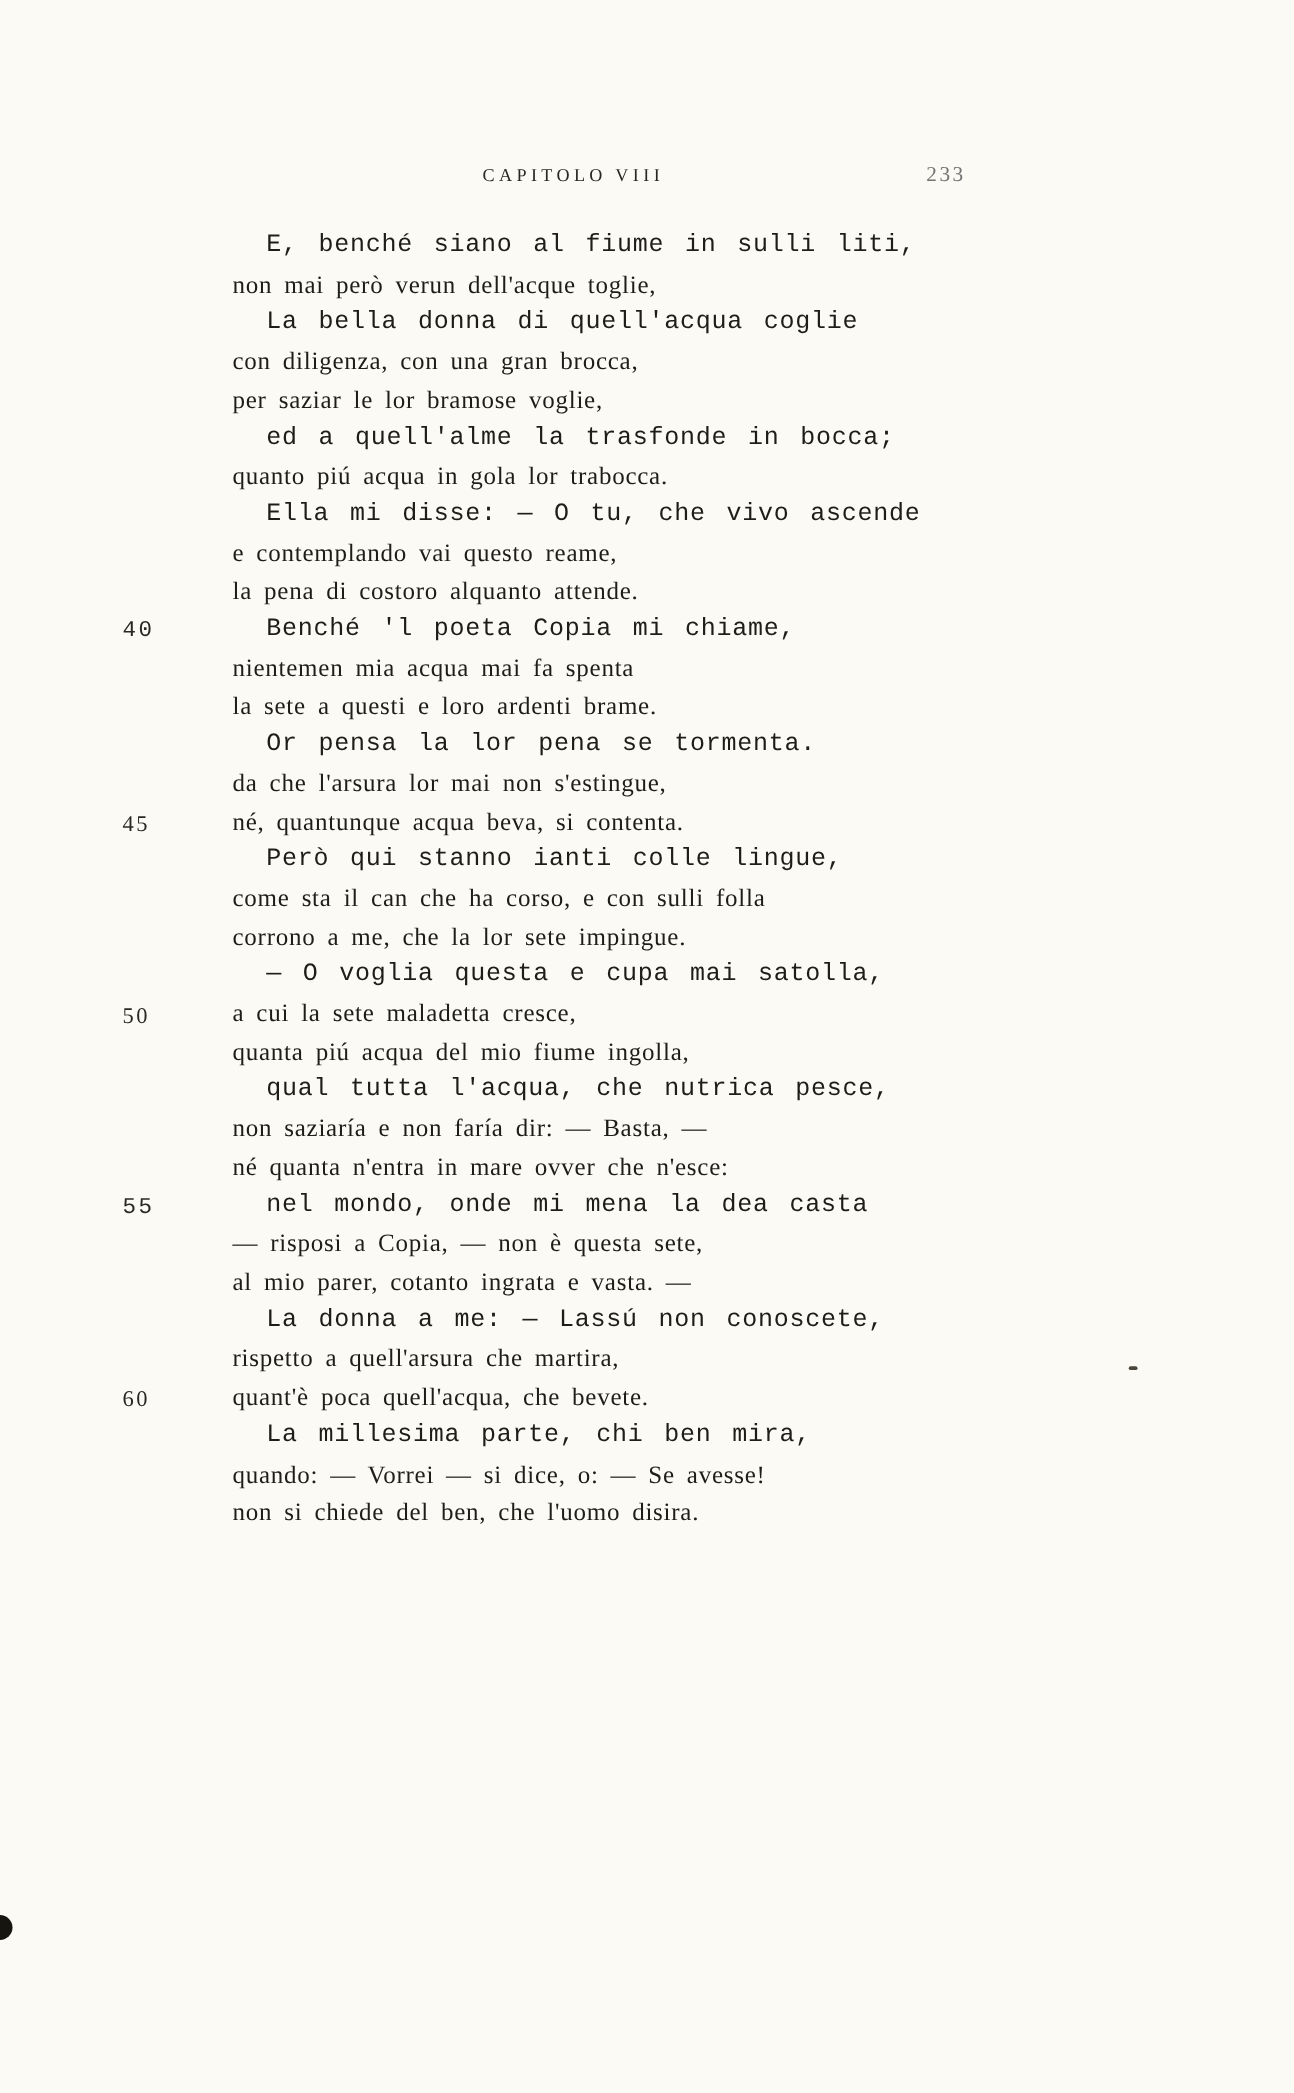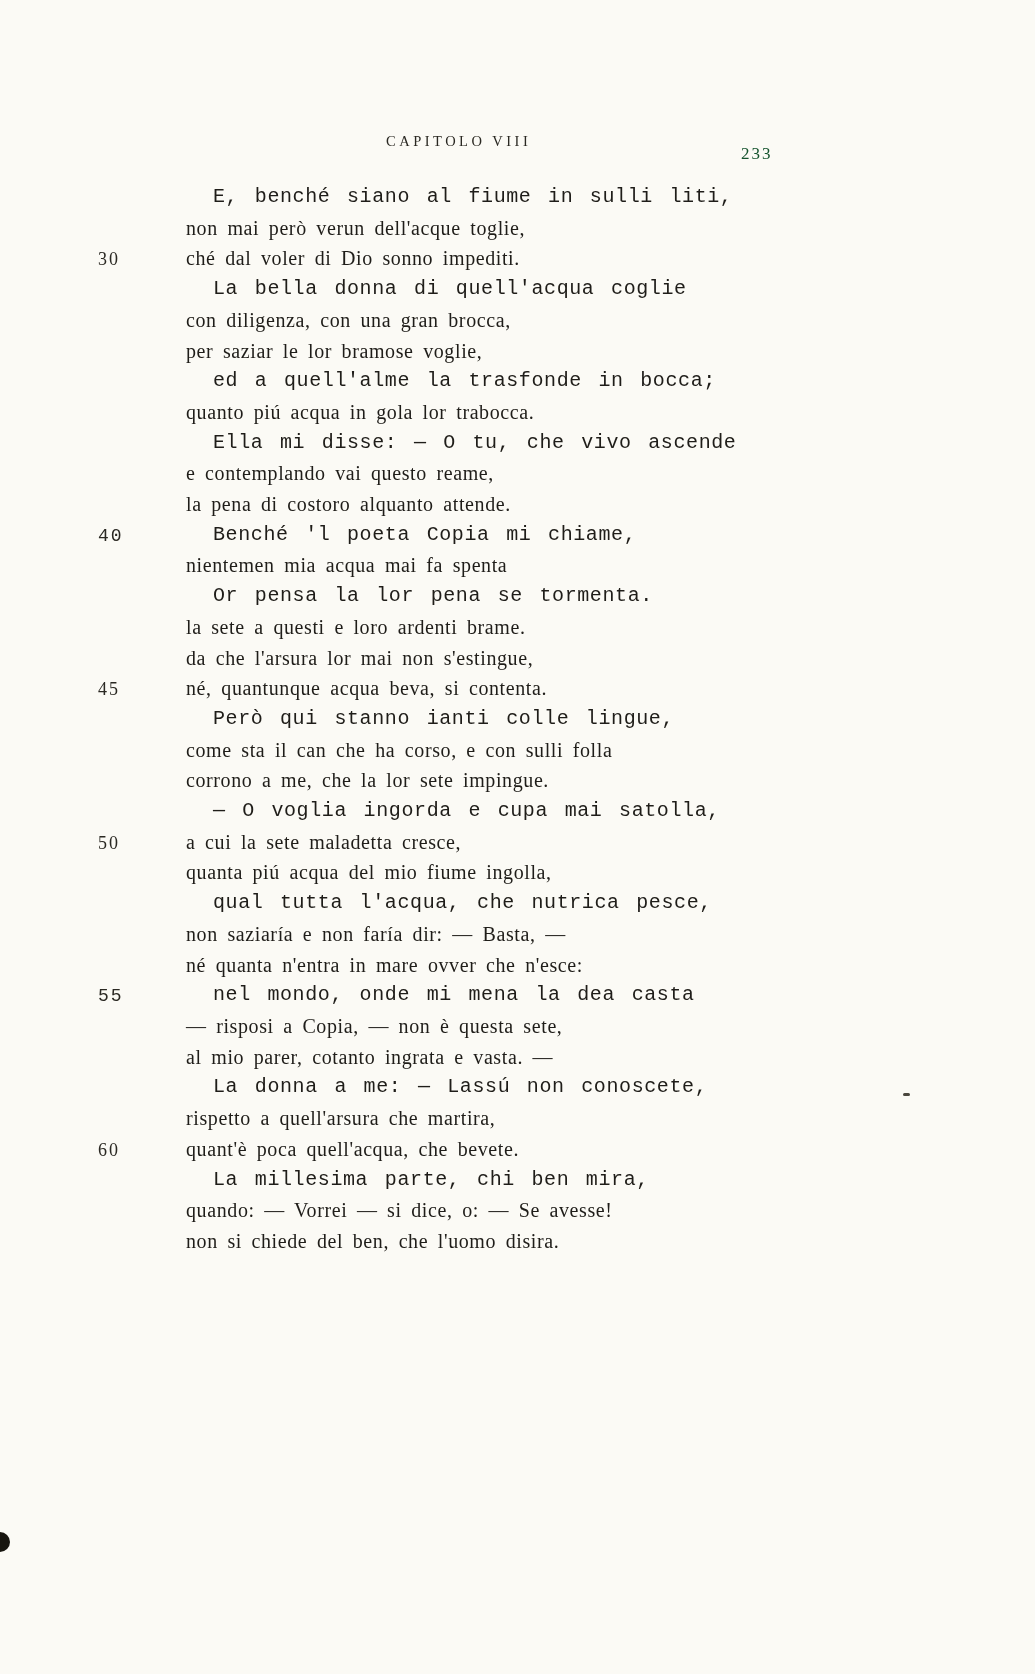--- a/index.html
+++ b/index.html
@@ -18,25 +18,25 @@
     position: absolute;
     top: 133px;
     left: 364px;
     font-size: 14.5px;
     letter-spacing: 3.5px;
     color: #2a2822;
     margin-left: 22px;
   }
   .header-pagenum {
     position: absolute;
-    top: 144px;
+    top: 130px;
     left: 741px;
     font-size: 17px;
     letter-spacing: 2px;
-    color: #14532d;
+    color: #737373;
   }
   .poem {
     position: absolute;
     top: 182px;
     left: 186px;
     font-size: 20px;
     line-height: 30.7px;
     letter-spacing: 0.6px;
     word-spacing: 4px;
   }
@@ -68,39 +68,38 @@
 </head>
 <body>
 
 <div class="page">
   <div class="header-chapter">CAPITOLO VIII</div>
   <div class="header-pagenum">233</div>
 
   <div class="poem">
       <div class="line indent"><span class="text">E, benché siano al fiume in sulli liti,</span></div>
       <div class="line"><span class="text">non mai però verun dell'acque toglie,</span></div>
-      <div class="line"><span class="num">30</span><span class="text">ché dal voler di Dio sonno impediti.</span></div>
       <div class="line indent"><span class="text">La bella donna di quell'acqua coglie</span></div>
       <div class="line"><span class="text">con diligenza, con una gran brocca,</span></div>
       <div class="line"><span class="text">per saziar le lor bramose voglie,</span></div>
       <div class="line indent"><span class="text">ed a quell'alme la trasfonde in bocca;</span></div>
       <div class="line"><span class="text">quanto piú acqua in gola lor trabocca.</span></div>
       <div class="line indent"><span class="text">Ella mi disse: — O tu, che vivo ascende</span></div>
       <div class="line"><span class="text">e contemplando vai questo reame,</span></div>
       <div class="line"><span class="text">la pena di costoro alquanto attende.</span></div>
       <div class="line indent"><span class="num">40</span><span class="text">Benché 'l poeta Copia mi chiame,</span></div>
       <div class="line"><span class="text">nientemen mia acqua mai fa spenta</span></div>
+      <div class="line"><span class="text">la sete a questi e loro ardenti brame.</span></div>
       <div class="line indent"><span class="text">Or pensa la lor pena se tormenta.</span></div>
-      <div class="line"><span class="text">la sete a questi e loro ardenti brame.</span></div>
       <div class="line"><span class="text">da che l'arsura lor mai non s'estingue,</span></div>
       <div class="line"><span class="num">45</span><span class="text">né, quantunque acqua beva, si contenta.</span></div>
       <div class="line indent"><span class="text">Però qui stanno ianti colle lingue,</span></div>
       <div class="line"><span class="text">come sta il can che ha corso, e con sulli folla</span></div>
       <div class="line"><span class="text">corrono a me, che la lor sete impingue.</span></div>
-      <div class="line indent"><span class="text">— O voglia ingorda e cupa mai satolla,</span></div>
+      <div class="line indent"><span class="text">— O voglia questa e cupa mai satolla,</span></div>
       <div class="line"><span class="num">50</span><span class="text">a cui la sete maladetta cresce,</span></div>
       <div class="line"><span class="text">quanta piú acqua del mio fiume ingolla,</span></div>
       <div class="line indent"><span class="text">qual tutta l'acqua, che nutrica pesce,</span></div>
       <div class="line"><span class="text">non saziaría e non faría dir: — Basta, —</span></div>
       <div class="line"><span class="text">né quanta n'entra in mare ovver che n'esce:</span></div>
       <div class="line indent"><span class="num">55</span><span class="text">nel mondo, onde mi mena la dea casta</span></div>
       <div class="line"><span class="text">— risposi a Copia, — non è questa sete,</span></div>
       <div class="line"><span class="text">al mio parer, cotanto ingrata e vasta. —</span></div>
       <div class="line indent"><span class="text">La donna a me: — Lassú non conoscete,</span></div>
       <div class="line"><span class="text">rispetto a quell'arsura che martira,</span></div>

